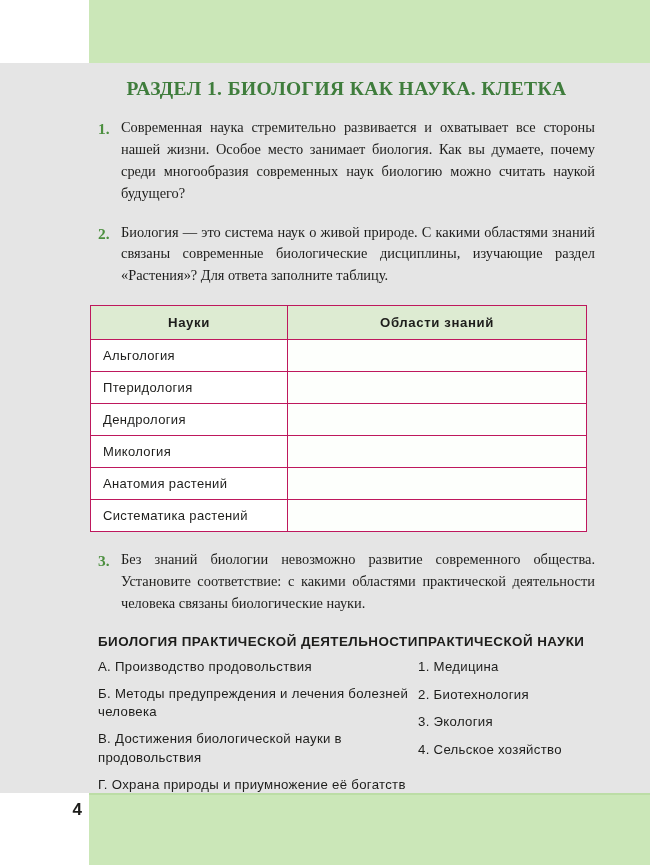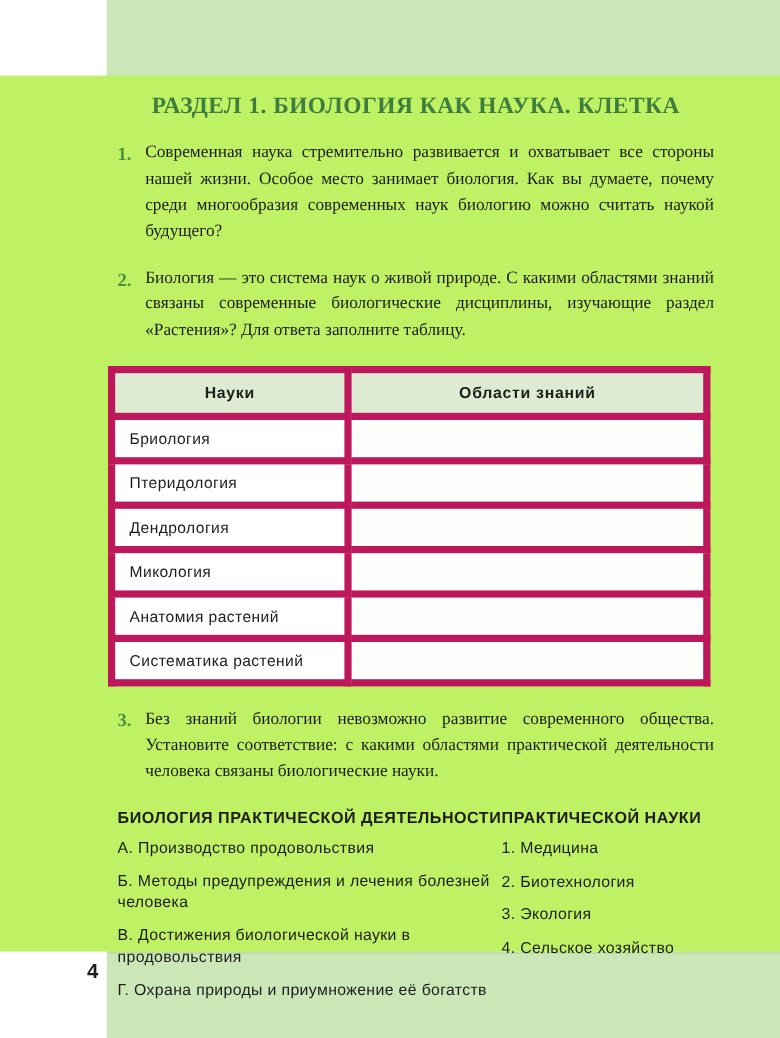--- a/index.html
+++ b/index.html
@@ -34,21 +34,21 @@
     border-top: 2px solid #bcdda6;
   }
 
   
   .page {
     position: absolute;
     left: 0;
     top: 63px;
     width: 650px;
     height: 730px;
-    background: #bef264;
+    background: #e5e5e5;
   }
   .content {
     position: absolute;
     left: 98px;
     top: 0;
     width: 497px;
   }
 
   
   .section-title {
@@ -89,21 +89,21 @@
     margin-left: -8px;
     width: 496px;
   }
   table.sciences {
     border-collapse: collapse;
     width: 496px;
     table-layout: fixed;
   }
   table.sciences th,
   table.sciences td {
-    border: 6px solid #be185d;
+    border: 1px solid #be185d;
     padding: 0;
     vertical-align: middle;
   }
   table.sciences thead th {
     background: #ddebd2;
     height: 33px;
     text-align: center;
     font-family: "Liberation Sans", "DejaVu Sans", sans-serif;
     font-size: 13.2px;
     font-weight: bold;
@@ -189,21 +189,21 @@
           <col class="col-areas">
         </colgroup>
         <thead>
           <tr>
             <th>Науки</th>
             <th>Области знаний</th>
           </tr>
         </thead>
         <tbody>
           <tr>
-            <td class="name">Бриология</td>
+            <td class="name">Альгология</td>
             <td class="areas"></td>
           </tr>
           <tr>
             <td class="name">Птеридология</td>
             <td class="areas"></td>
           </tr>
           <tr>
             <td class="name">Дендрология</td>
             <td class="areas"></td>
           </tr>

